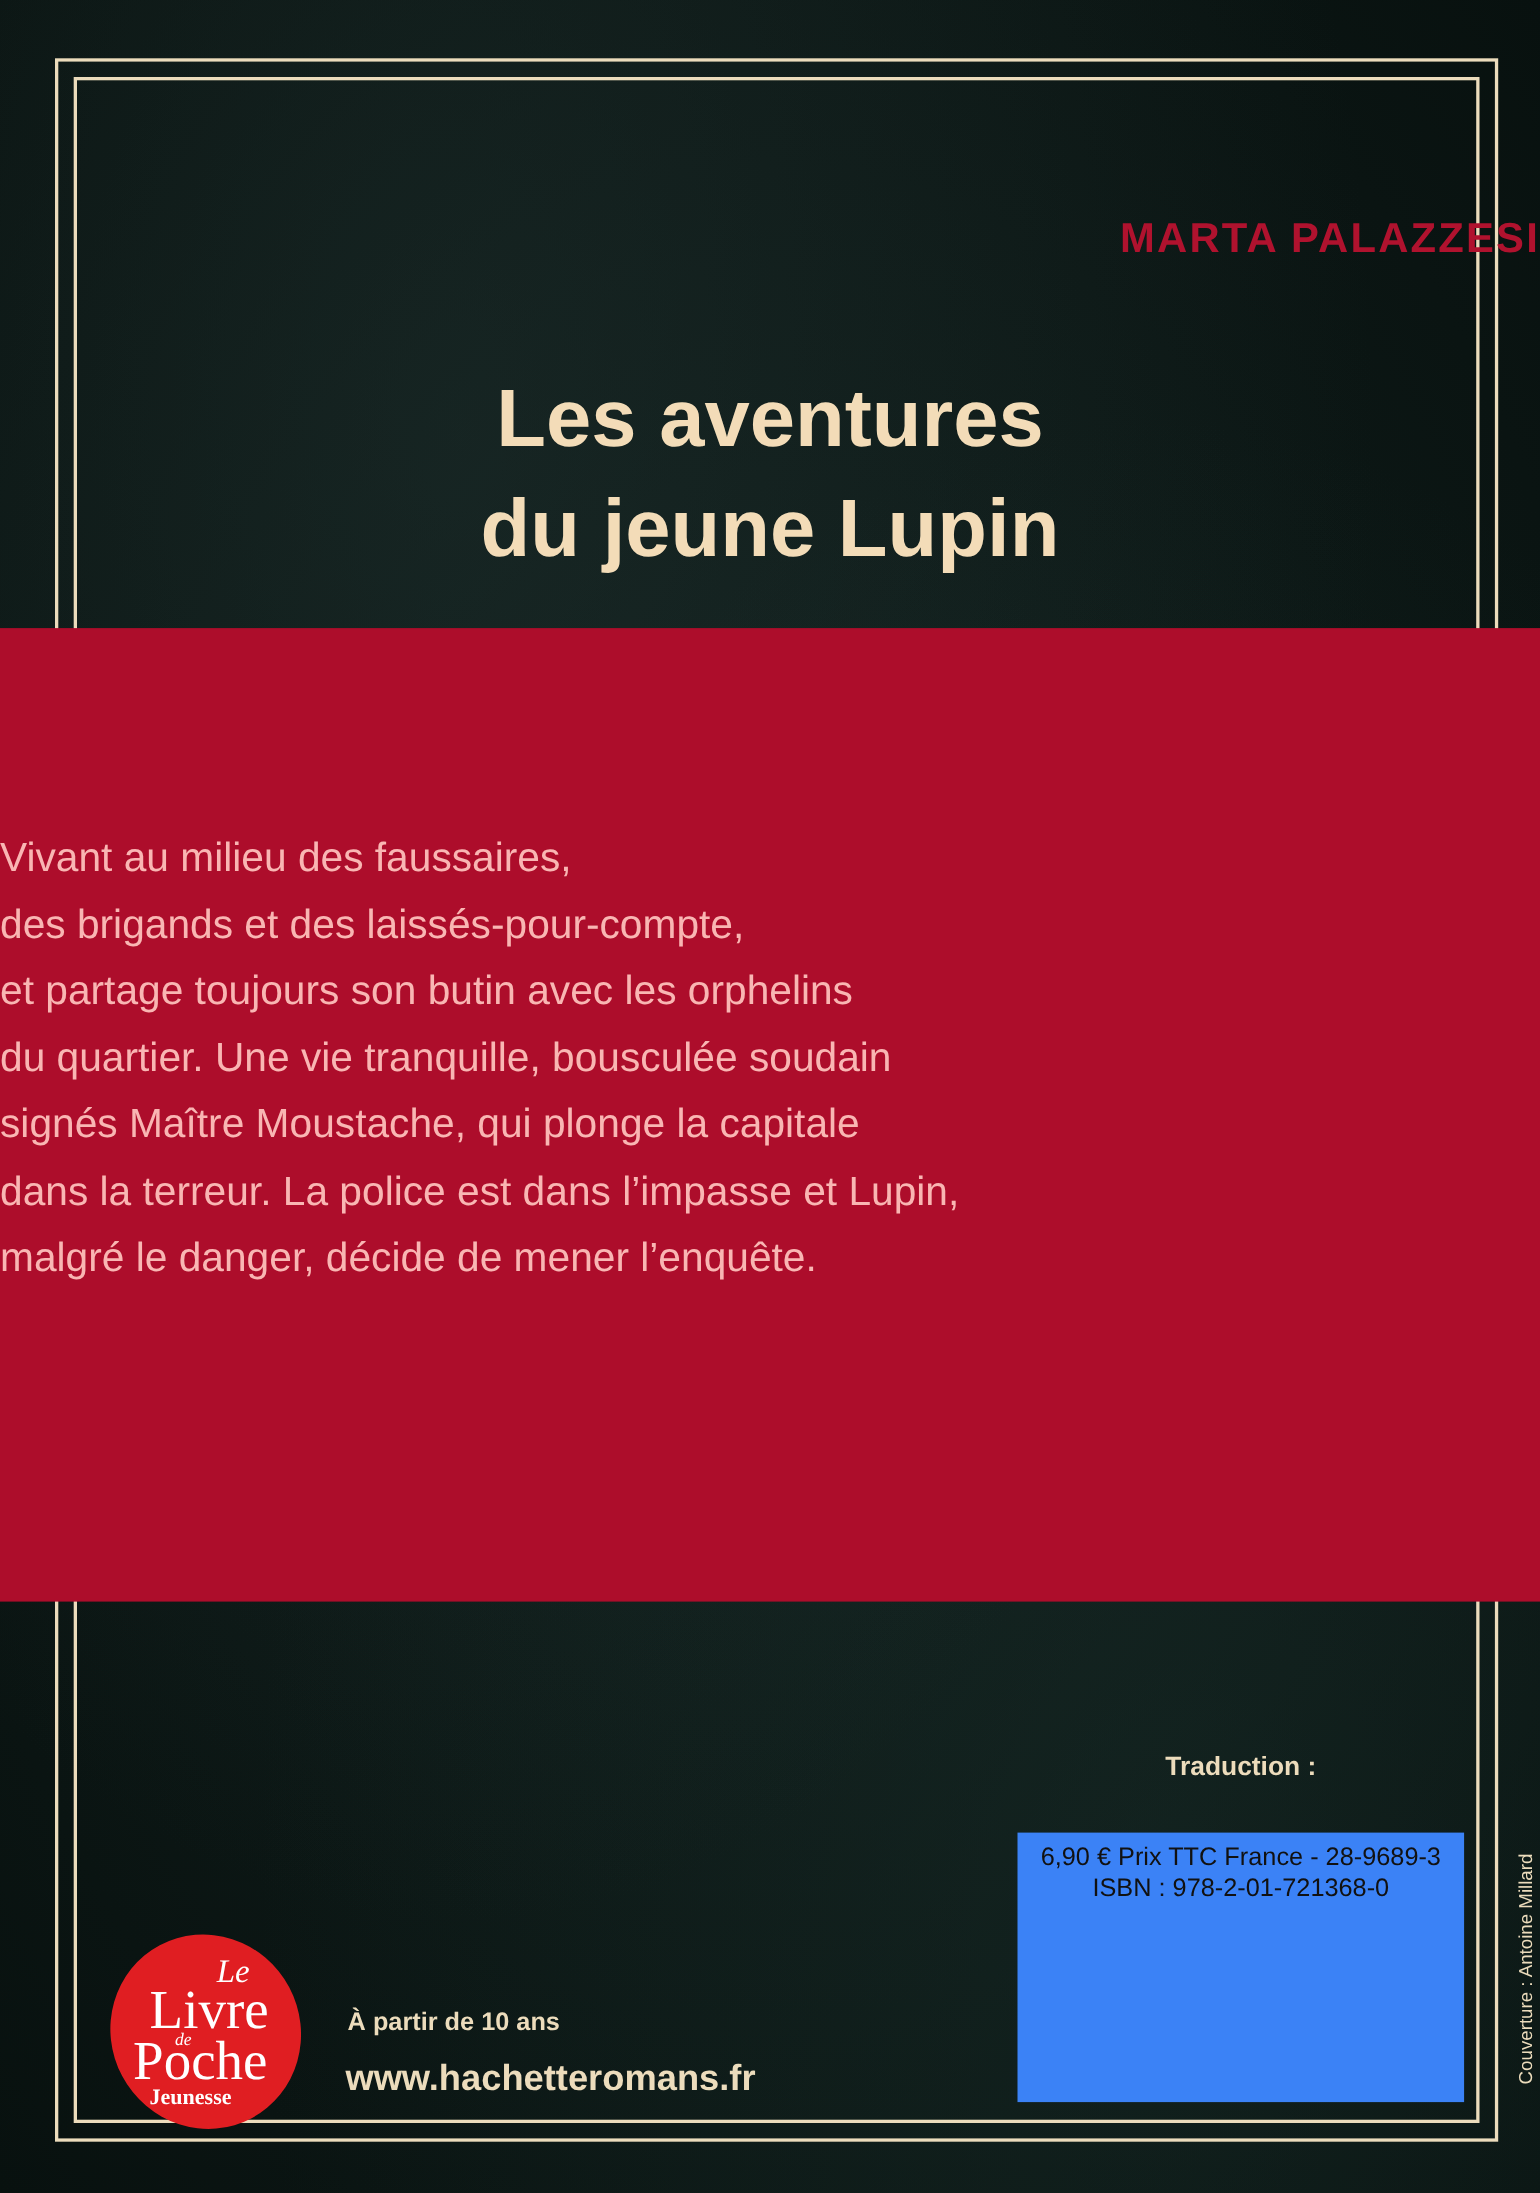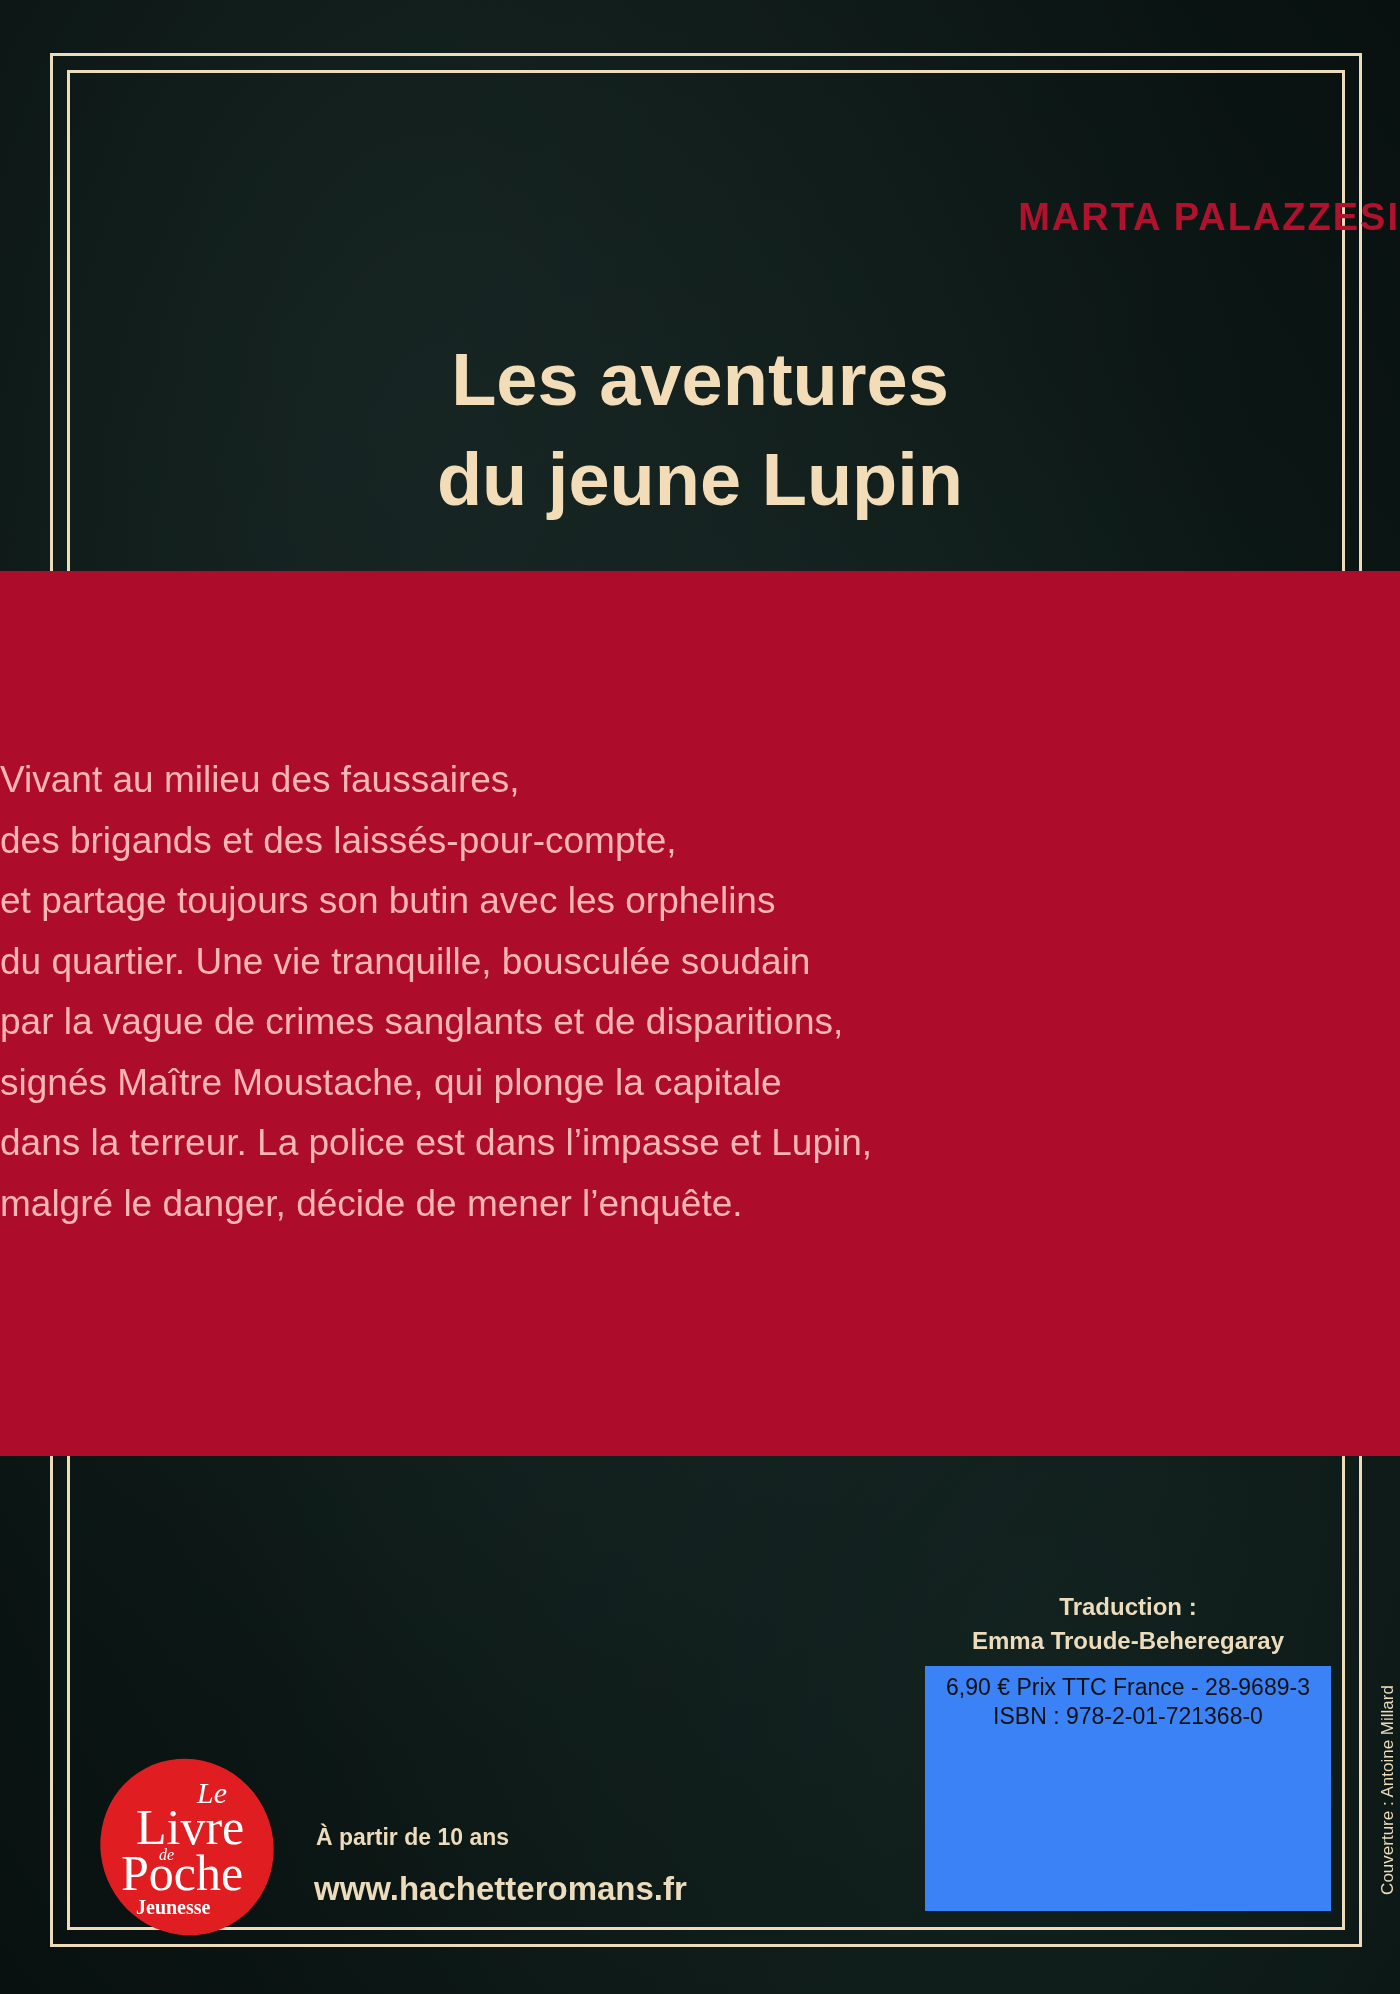--- a/index.html
+++ b/index.html
@@ -98,29 +98,27 @@
   <div>du jeune Lupin</div>
 </div>
 
 <div class="band"></div>
 
 <div class="blurb">
   <div>Vivant au milieu des faussaires,</div>
   <div>des brigands et des laissés-pour-compte,</div>
   <div>et partage toujours son butin avec les orphelins</div>
   <div>du quartier. Une vie tranquille, bousculée soudain</div>
-  <div>par la vague de crimes sanglants et de disparitions,</div>
   <div>signés Maître Moustache, qui plonge la capitale</div>
   <div>dans la terreur. La police est dans l’impasse et Lupin,</div>
   <div>malgré le danger, décide de mener l’enquête.</div>
 </div>
 
 <div class="translator">
   <div>Traduction :</div>
-  <div>Emma Troude-Beheregaray</div>
 </div>
 
 <div class="price-box">
   <div>6,90 € Prix TTC France - 28-9689-3</div>
   <div>ISBN : 978-2-01-721368-0</div>
 </div>
 
 <div class="credit">Couverture : Antoine Millard</div>
 
 <div class="logo"></div>

